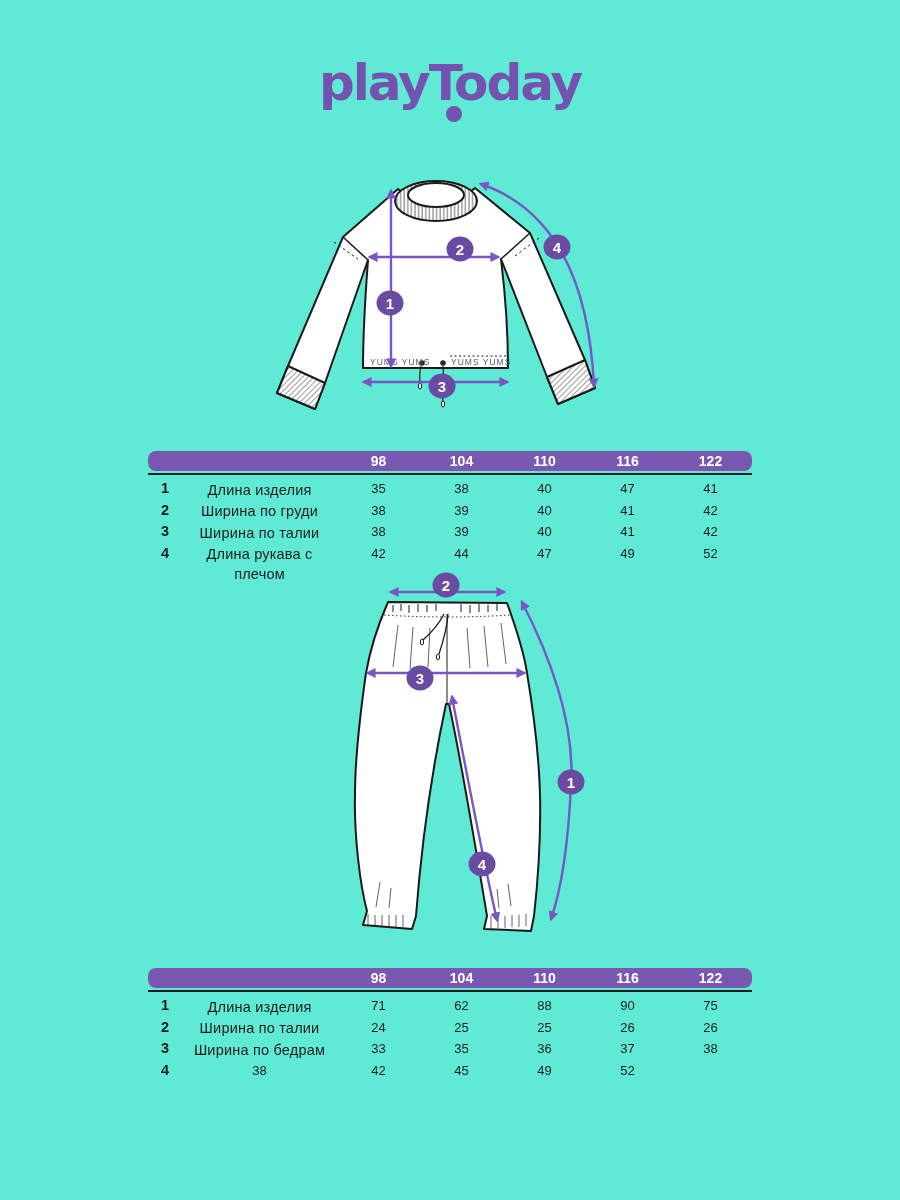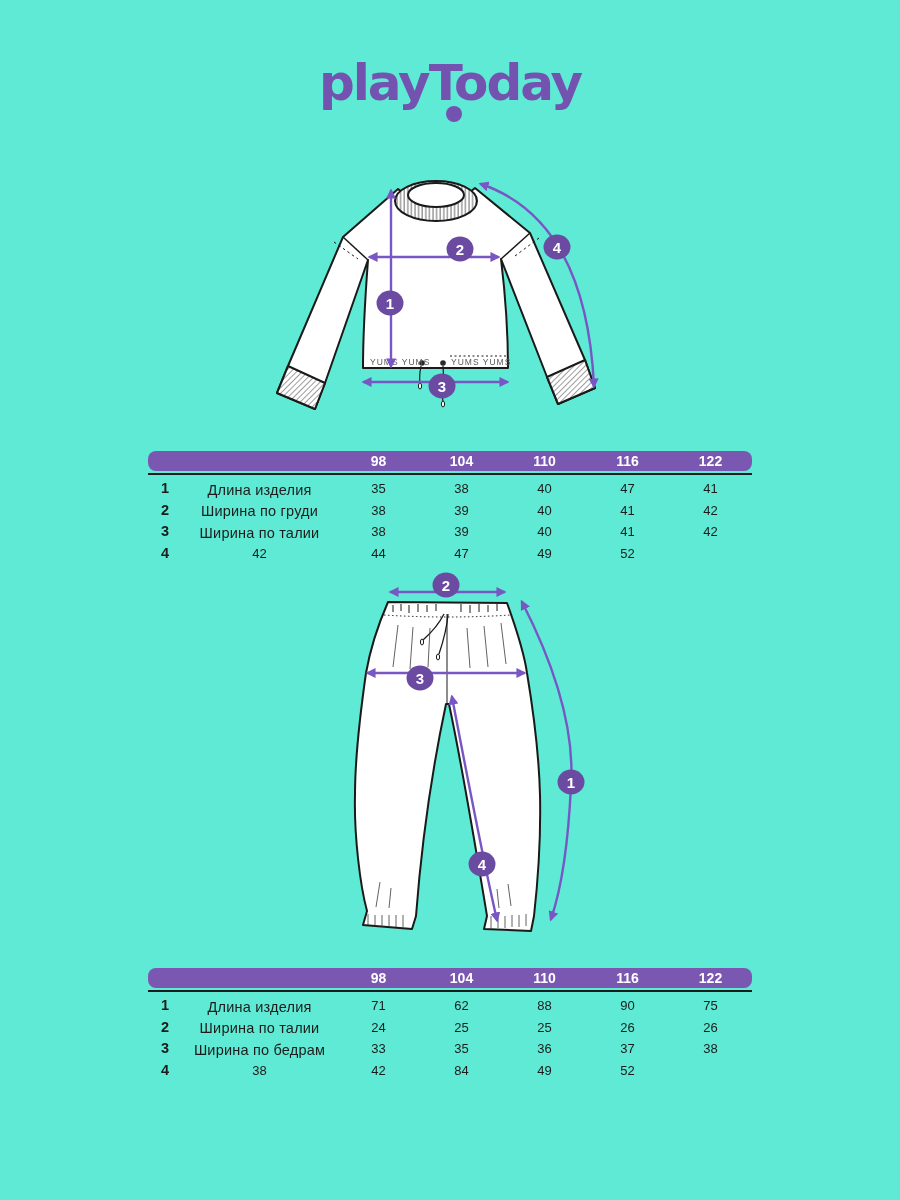--- a/index.html
+++ b/index.html
@@ -159,20 +159,21 @@
         <div class="cell-num">3</div>
         <div class="cell-label">Ширина по талии</div>
         <div class="cell-val">38</div>
         <div class="cell-val">39</div>
         <div class="cell-val">40</div>
         <div class="cell-val">41</div>
         <div class="cell-val">42</div>
       </div>
       <div class="trow">
         <div class="cell-num">4</div>
+        <div class="cell-label">Длина рукава с плечом</div>
         <div class="cell-val">42</div>
         <div class="cell-val">44</div>
         <div class="cell-val">47</div>
         <div class="cell-val">49</div>
         <div class="cell-val">52</div>
       </div>
     </div>
   </div>
 
   <svg class="svg-abs" style="left:320px;top:570px;" width="280" height="392" viewBox="0 0 280 392">
@@ -297,20 +298,20 @@
         <div class="cell-val">33</div>
         <div class="cell-val">35</div>
         <div class="cell-val">36</div>
         <div class="cell-val">37</div>
         <div class="cell-val">38</div>
       </div>
       <div class="trow">
         <div class="cell-num">4</div>
         <div class="cell-val">38</div>
         <div class="cell-val">42</div>
-        <div class="cell-val">84</div>
+        <div class="cell-val">45</div>
         <div class="cell-val">49</div>
         <div class="cell-val">52</div>
       </div>
     </div>
   </div>
 
 </div>
 
 </body></html>

